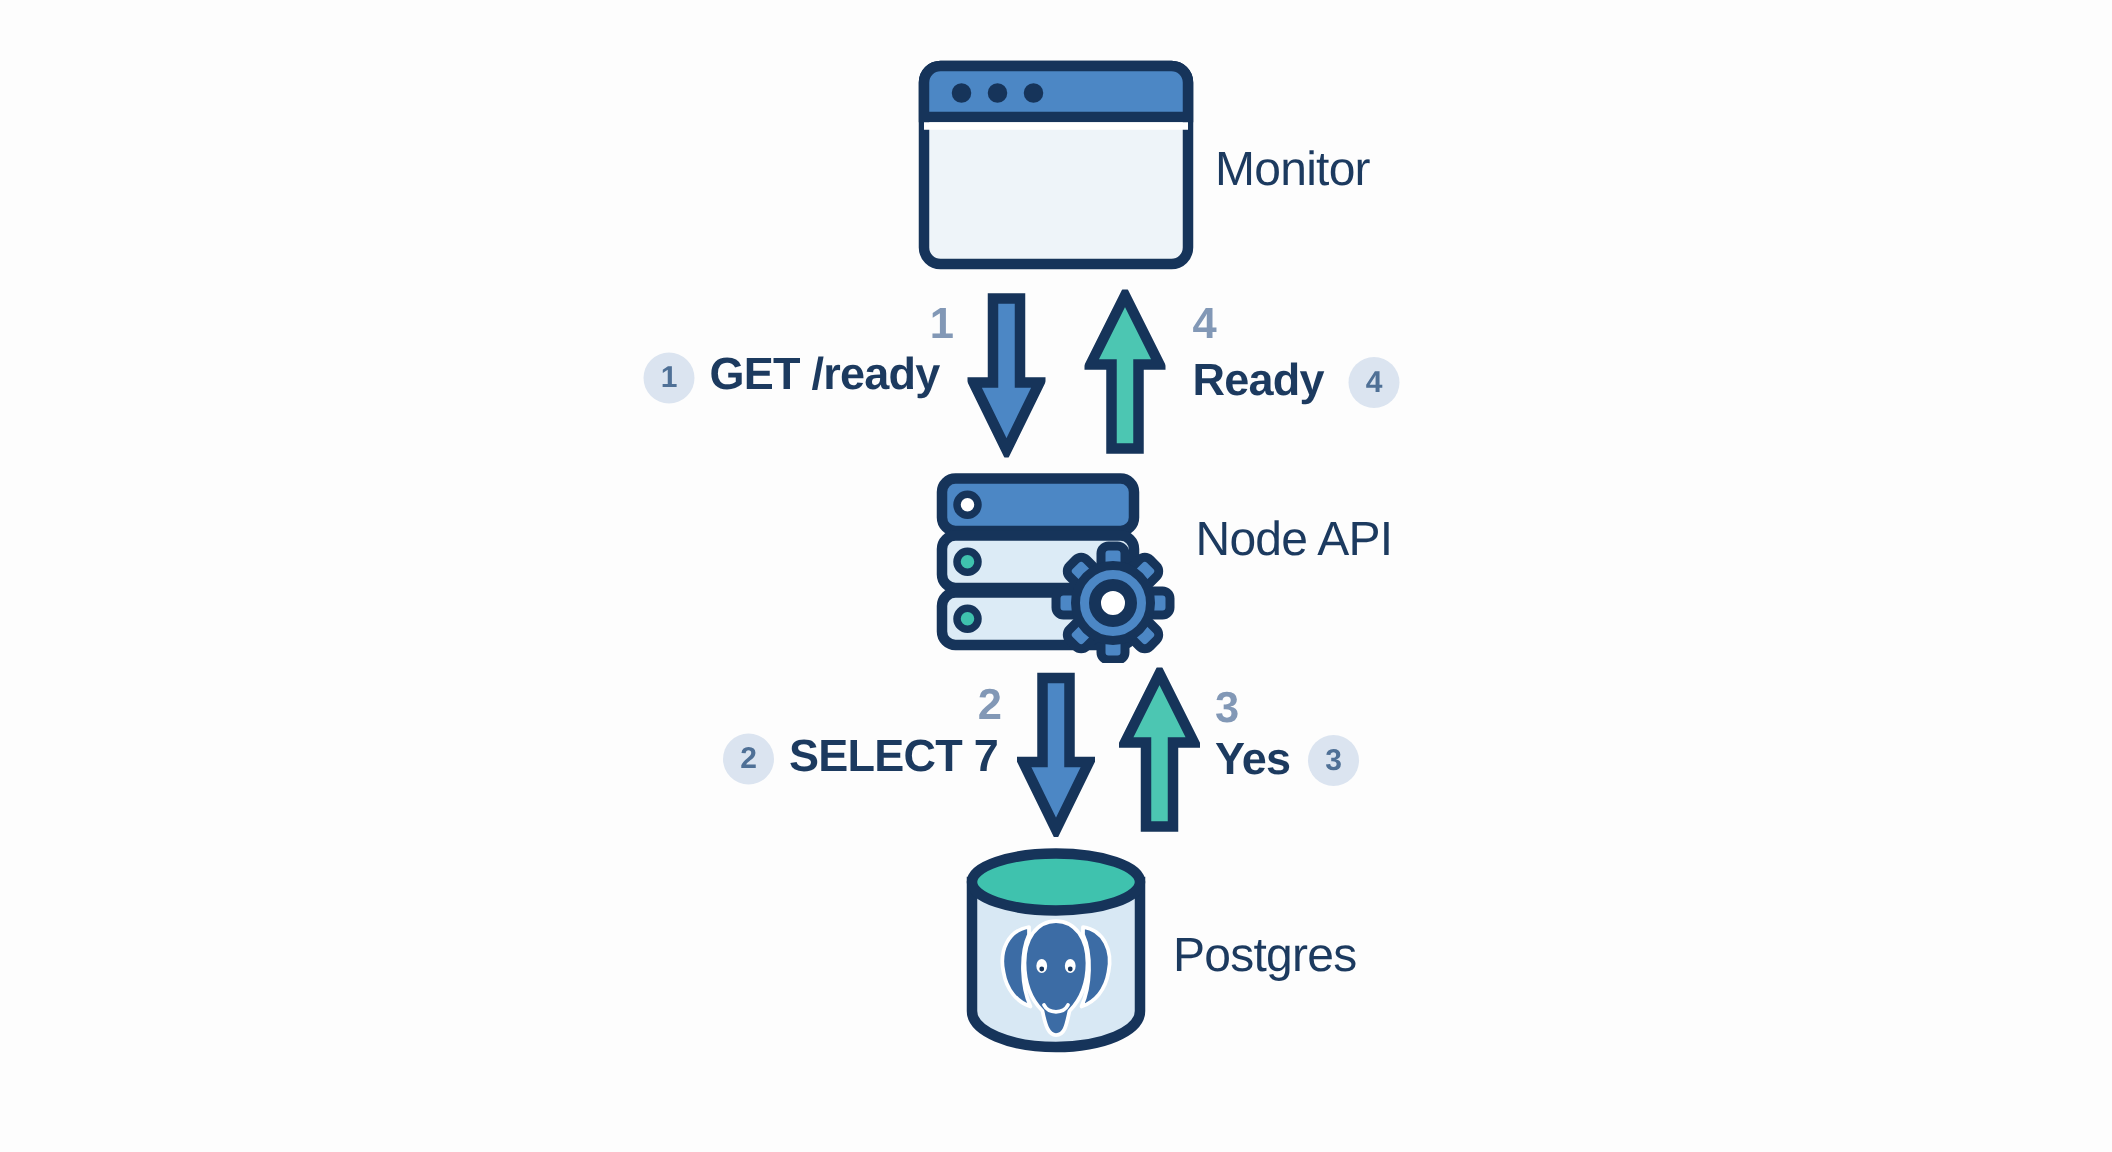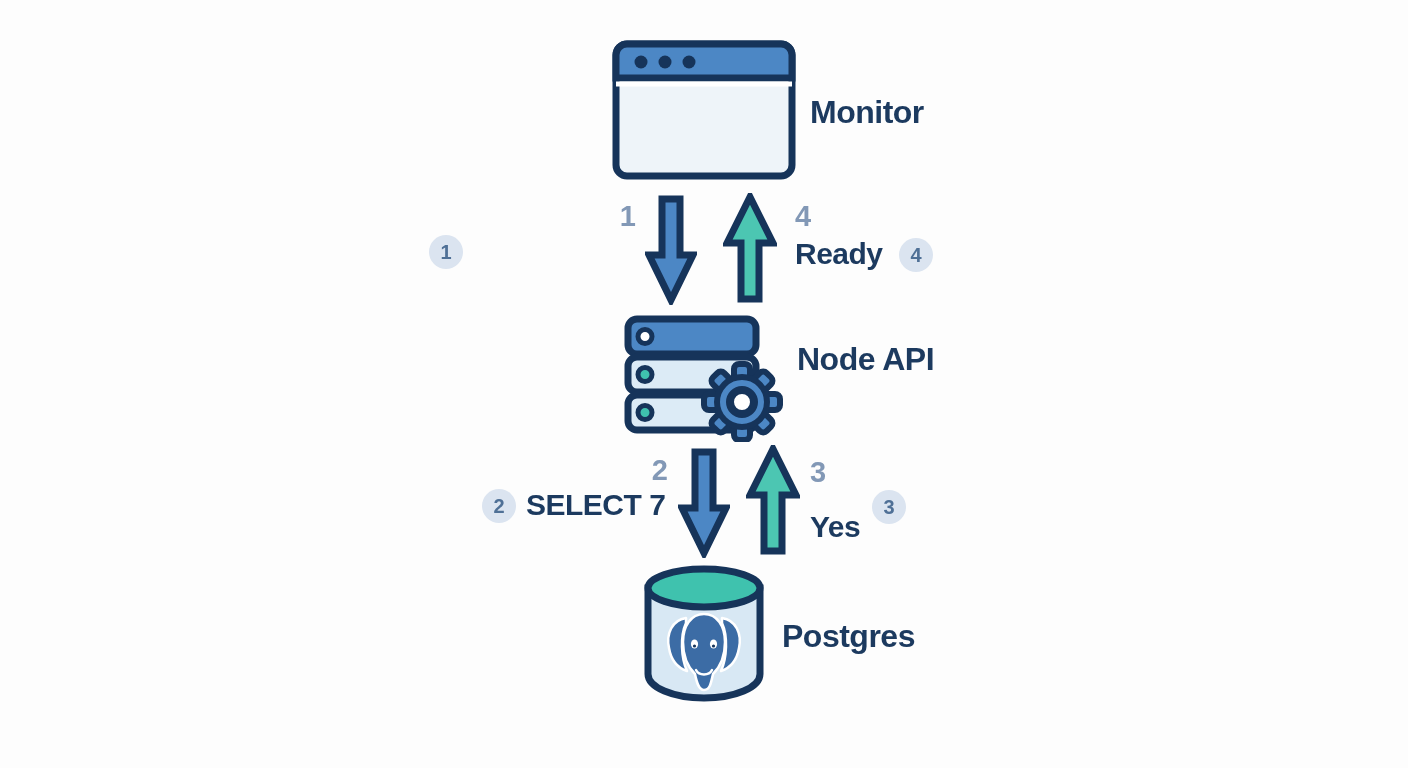--- a/index.html
+++ b/index.html
@@ -2,21 +2,21 @@
 <html><head>
 <meta charset="utf-8">
 <style>
   html,body{margin:0;padding:0;background:#fdfdfd;}
   .canvas{
     position:relative;width:1408px;height:768px;background:#fdfdfd;overflow:hidden;
     font-family:"Liberation Sans", sans-serif;
   }
   .abs{position:absolute;}
   .node-label{
-    font-size:32px;font-weight:700;color:#1c3a5f;letter-spacing:-0.5px;white-space:nowrap;
+    font-size:32px;font-weight:400;color:#1c3a5f;letter-spacing:-0.5px;white-space:nowrap;
   }
   .flow-label{
     font-size:30px;font-weight:700;color:#1c3a5f;letter-spacing:-0.5px;white-space:nowrap;
   }
   .step-number{
     font-size:29px;font-weight:700;color:#8298b6;white-space:nowrap;
   }
   .badge{
     width:34px;height:34px;border-radius:50%;background:#dbe4f0;color:#4f7096;
     font-size:20px;font-weight:700;display:flex;align-items:center;justify-content:center;
@@ -34,20 +34,21 @@
       <path d="M15,4 H169 A11,11 0 0 1 180,15 V38 H4 V15 A11,11 0 0 1 15,4 Z" fill="#4c87c5" stroke="#16345a" stroke-width="7"></path>
       <line x1="4" y1="44" x2="180" y2="44" stroke="#ffffff" stroke-width="5"></line>
       <circle cx="29" cy="22" r="6.5" fill="#16345a"></circle>
       <circle cx="53" cy="22" r="6.5" fill="#16345a"></circle>
       <circle cx="77" cy="22" r="6.5" fill="#16345a"></circle>
     </svg>
   </div>
   <div class="abs node-label" style="left:810px;top:94px;">Monitor</div>
 
   <div class="abs badge" style="left:429px;top:235px;">1</div>
+  <div class="abs flow-label" style="left:473px;top:233px;">GET /ready</div>
   <div class="abs step-number" style="left:600px;top:200px;width:36px;text-align:right;">1</div>
 
   <div class="abs" style="left:645px;top:195px;">
     <svg width="52" height="110" viewBox="0 0 52 110" aria-hidden="true">
       <path d="M17,4 H35 V60 H48 L26,105 L4,60 H17 Z" fill="#4c87c5" stroke="#16345a" stroke-width="7" stroke-linejoin="miter"></path>
     </svg>
   </div>
   <div class="abs" style="left:723px;top:193px;">
     <svg width="54" height="110" viewBox="0 0 54 110" aria-hidden="true">
       <path d="M18,106 V50 H4 L27,4 L50,50 H36 V106 Z" fill="#4cc6b2" stroke="#16345a" stroke-width="7" stroke-linejoin="miter"></path>
@@ -91,21 +92,21 @@
       <path d="M17,4 H35 V60 H48 L26,105 L4,60 H17 Z" fill="#4c87c5" stroke="#16345a" stroke-width="7" stroke-linejoin="miter"></path>
     </svg>
   </div>
   <div class="abs" style="left:746px;top:445px;">
     <svg width="54" height="110" viewBox="0 0 54 110" aria-hidden="true">
       <path d="M18,106 V50 H4 L27,4 L50,50 H36 V106 Z" fill="#4cc6b2" stroke="#16345a" stroke-width="7" stroke-linejoin="miter"></path>
     </svg>
   </div>
 
   <div class="abs step-number" style="left:810px;top:456px;">3</div>
-  <div class="abs flow-label" style="left:810px;top:490px;margin-top:20px;">Yes</div>
+  <div class="abs flow-label" style="left:810px;top:490px;">Yes</div>
   <div class="abs badge" style="left:872px;top:490px;">3</div>
 
   <div class="abs" style="left:642px;top:562px;">
     <svg width="124" height="140" viewBox="0 0 124 140" aria-hidden="true">
 
       <path d="M6,26 V112 C6,125.5 31,136 62,136 C93,136 118,125.5 118,112 V26 Z" fill="#d8e8f4" stroke="#16345a" stroke-width="7"></path>
 
       <ellipse cx="62" cy="26" rx="56" ry="19" fill="#3fc2ae" stroke="#16345a" stroke-width="7"></ellipse>
 
       <g transform="translate(22,46)">

